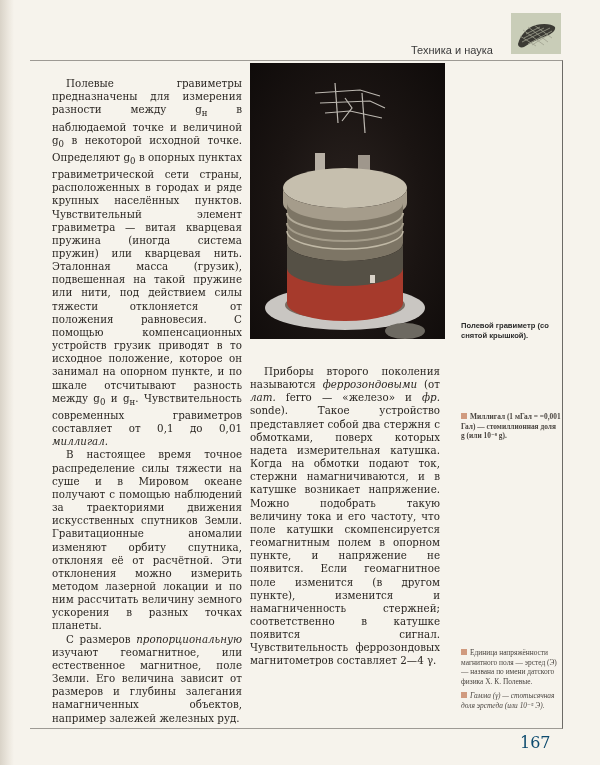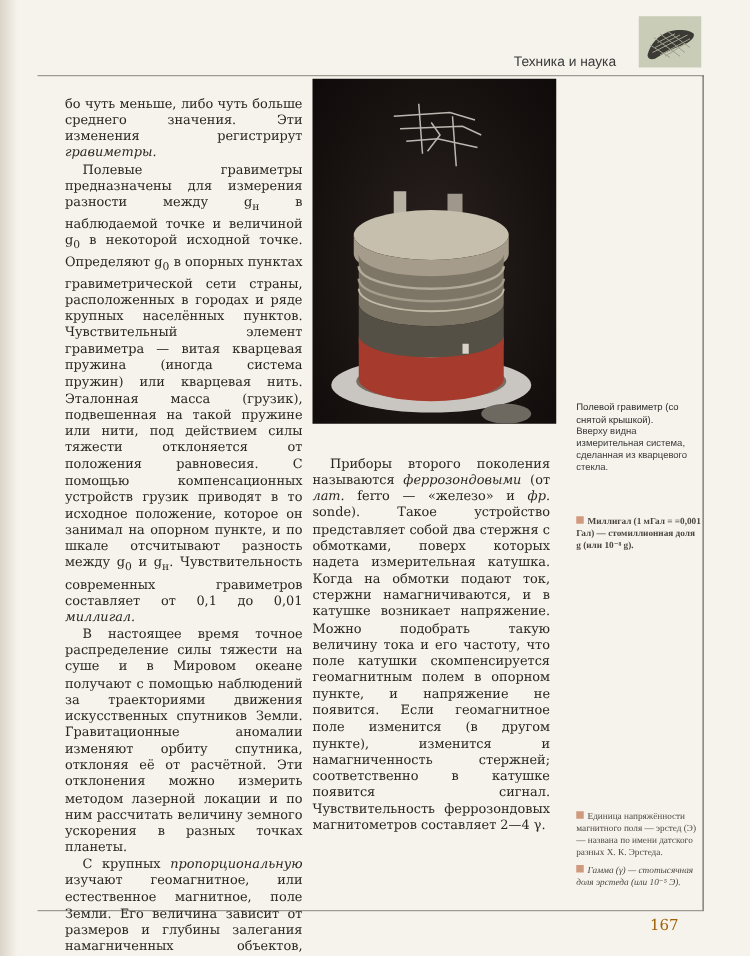--- a/index.html
+++ b/index.html
@@ -15,51 +15,50 @@
          border-top:1.5px solid #9d9a94;border-right:1.5px solid #6c6a66;border-bottom:1.5px solid #9d9a94;}
   .col{position:absolute;font-size:10.3px;line-height:13.15px;text-align:justify;}
   .col p{margin:0;text-indent:0;}
   .col p.ind{text-indent:14px;}
   .col1{left:52px;top:77px;width:190px;}
   .col2{left:250px;top:365px;width:190px;}
   .photo{position:absolute;left:250px;top:63px;width:195px;height:276px;
          background:radial-gradient(ellipse at 50% 55%,#2b2320 0%,#1a1412 55%,#0f0b0a 100%);overflow:hidden;}
   .caption{position:absolute;left:461px;top:321px;width:100px;font-family:"Liberation Sans","DejaVu Sans",sans-serif;
            font-size:7.6px;line-height:9.6px;color:#3a3a3a;}
-  .caption .cap-title{font-weight:normal;color:#2b2b2b;}
+  .caption .cap-title{font-weight:bold;color:#2b2b2b;}
   .note{position:absolute;left:461px;width:100px;font-family:"Liberation Serif","DejaVu Serif",serif;
         font-size:7.4px;line-height:9.6px;color:#4a4540;}
   .note .sq{display:inline-block;width:6px;height:6px;background:#d09a7e;margin-right:3px;vertical-align:0px;}
   .note1{top:412px;font-weight:bold;}
   .note2{top:648px;}
   .note3{top:691px;font-style:italic;}
-  .page-number{position:absolute;left:520px;top:733px;font-size:12px;color:#a16207;}
+  .page-number{position:absolute;left:520px;top:733px;font-size:16px;color:#0c4a6e;}
   em{font-style:italic;}
 </style>
 </head>
 <body>
 
 <div class="gutter"></div>
 
 <div class="header-title">Техника и наука</div>
 <div class="header-emblem">
   <svg width="44" height="32" viewBox="0 0 44 32">
     <path d="M4 26 C6 18 12 10 22 7 C30 5 38 6 41 9 C42 12 38 16 32 18 C24 21 16 25 10 29 C7 30 4 29 4 26 Z" fill="#3b3a34"></path>
     <path d="M8 24 L36 10 M10 20 L30 10 M14 26 L38 13 M12 16 L26 9 M18 27 L34 17" stroke="#9ea08e" stroke-width="0.8"></path>
     <path d="M9 12 L30 27 M14 9 L34 24 M20 7 L38 20 M6 18 L22 28" stroke="#9ea08e" stroke-width="0.8"></path>
   </svg>
 </div>
 
 <div class="frame"></div>
 
 <div class="col col1">
-  <p><span>бо чуть меньше, либо чуть больше среднего значения. Эти изменения регистрирут </span><em>гравиметры.</em></p>
   <p class="ind"><span>Полевые гравиметры предназначены для измерения разности между g</span><sub>н</sub><span> в наблюдаемой точке и величиной g</span><sub>0</sub><span> в некоторой исходной точке. Определяют g</span><sub>0</sub><span> в опорных пунктах гравиметрической сети страны, расположенных в городах и ряде крупных населённых пунктов. Чувствительный элемент гравиметра — витая кварцевая пружина (иногда система пружин) или кварцевая нить. Эталонная масса (грузик), подвешенная на такой пружине или нити, под действием силы тяжести отклоняется от положения равновесия. С помощью компенсационных устройств грузик приводят в то исходное положение, которое он занимал на опорном пункте, и по шкале отсчитывают разность между g</span><sub>0</sub><span> и g</span><sub>н</sub><span>. Чувствительность современных гравиметров составляет от 0,1 до 0,01 </span><em>миллигал.</em></p>
   <p class="ind">В настоящее время точное распределение силы тяжести на суше и в Мировом океане получают с помощью наблюдений за траекториями движения искусственных спутников Земли. Гравитационные аномалии изменяют орбиту спутника, отклоняя её от расчётной. Эти отклонения можно измерить методом лазерной локации и по ним рассчитать величину земного ускорения в разных точках планеты.</p>
-  <p class="ind"><span>С крупных </span><em>пропорциональную</em><span> изучают геомагнитное, или естественное магнитное, поле Земли. Его величина зависит от размеров и глубины залегания намагниченных объектов, например залежей железных руд. </span></p>
+  <p class="ind"><span>С размеров </span><em>пропорциональную</em><span> изучают геомагнитное, или естественное магнитное, поле Земли. Его величина зависит от размеров и глубины залегания намагниченных объектов, например залежей железных руд. </span></p>
 
 </div>
 
 <div class="photo">
   <svg width="195" height="276" viewBox="0 0 195 276">
 
     <g stroke="#d8d4cc" stroke-width="1.2" fill="none" opacity="0.85">
       <path d="M65 30 L110 27 L130 33"></path>
       <path d="M70 40 L120 38 L135 45"></path>
       <path d="M75 50 L100 48 L132 55"></path>
@@ -88,31 +87,30 @@
 
     <path d="M37 205 L37 240 A58 18 0 0 0 153 240 L153 205 A58 18 0 0 1 37 205 Z" fill="#a63a2c"></path>
     <path d="M120 212 L125 212 L125 220 L120 220 Z" fill="#d9d2c8"></path>
 
     <ellipse cx="155" cy="268" rx="20" ry="8" fill="#6d6961"></ellipse>
   </svg>
 </div>
 
 <div class="caption">
   <div class="cap-title">Полевой гравиметр (со снятой крышкой).</div>
-  <div>Вверху видна измерительная система, сделанная из кварцевого стекла.</div>
 </div>
 
 <div class="col col2">
   <p class="ind"><span>Приборы второго поколения называются </span><em>феррозондовыми</em><span> (от </span><em>лат.</em><span> ferro — «железо» и </span><em>фр.</em><span> sonde). Такое устройство представляет собой два стержня с обмотками, поверх которых надета измерительная катушка. Когда на обмотки подают ток, стержни намагничиваются, и в катушке возникает напряжение. Можно подобрать такую величину тока и его частоту, что поле катушки скомпенсируется геомагнитным полем в опорном пункте, и напряжение не появится. Если геомагнитное поле изменится (в другом пункте), изменится и намагниченность стержней; соответственно в катушке появится сигнал. Чувствительность феррозондовых магнитометров составляет 2—4 γ.</span></p>
 
 </div>
 
 <div class="note note1">
   <span class="sq"></span><span>Миллигал (1 мГал = =0,001 Гал) — стомиллионная доля g (или 10⁻⁸ g).</span>
 </div>
 <div class="note note2">
-  <span class="sq"></span><span>Единица напряжённости магнитного поля — эрстед (Э) — названа по имени датского разных Х. К. Эрстеда.</span>
+  <span class="sq"></span><span>Единица напряжённости магнитного поля — эрстед (Э) — названа по имени датского физика Х. К. Полевые.</span>
 </div>
 <div class="note note3">
   <span class="sq"></span><span>Гамма (γ) — стотысячная доля эрстеда (или 10⁻⁵ Э).</span>
 </div>
 
 <div class="page-number">167</div>
 
 </body></html>

